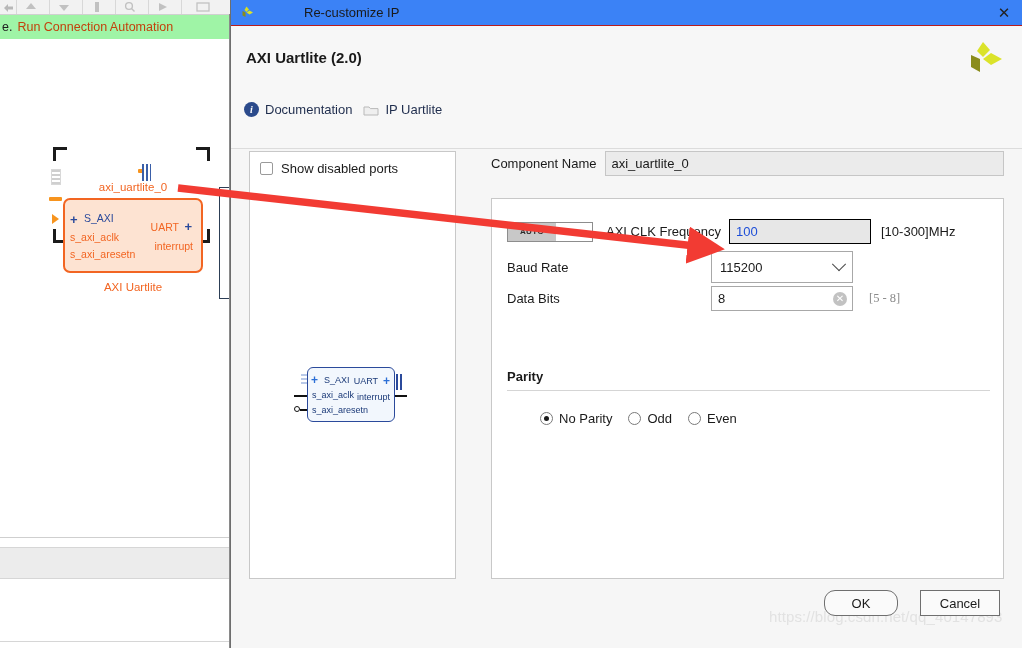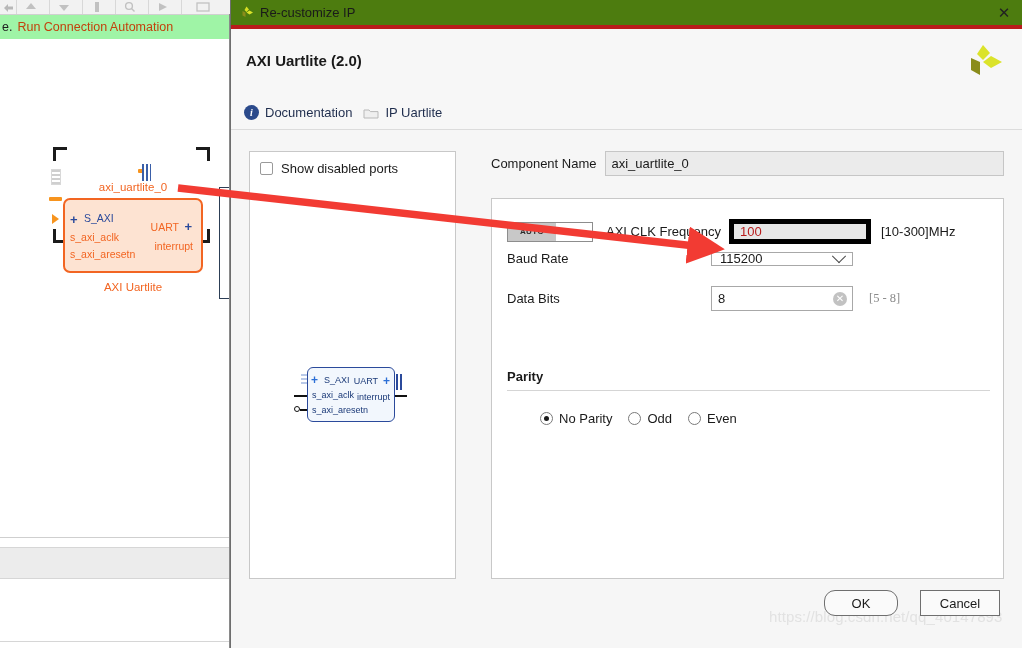--- a/index.html
+++ b/index.html
@@ -186,47 +186,48 @@
     left: 230px; top: 0;
     width: 792px; height: 648px;
     background: #f6f6f6;
     border-left: 1px solid #6e6e6e;
     box-sizing: border-box;
   }
   #dlg-titlebar {
     position: absolute;
     left: 0; top: 0;
     width: 791px; height: 25px;
-    background: #4d7c0f;
-    display: flex;
-    align-items: center;
-    box-sizing: border-box;
+    background: #3b82f6;
+    display: flex;
+    align-items: center;
+    box-sizing: border-box;
+    gap: 44px;
   }
   #dlg-title-text {
     font-size: 13px;
     color: #1a1a1a;
     margin-left: 6px;
   }
   #dlg-close {
     position: absolute;
     right: 6px; top: 3px;
     width: 24px; height: 19px;
     display: flex;
     align-items: center;
     justify-content: center;
     font-size: 15px;
     color: #222;
     cursor: pointer;
   }
   #dlg-header {
     position: absolute;
     left: 0; top: 25px;
-    width: 791px; height: 105px;
+    width: 791px; height: 124px;
     background: #f7f7f7;
-    border-top: 4px solid #b91c1c;
+    border-top: 1px solid #b91c1c;
     border-bottom: 1px solid #dcdcdc;
     box-sizing: border-box;
     padding-left: 7px;
   }
   #ip-name {
     position: absolute;
     left: 15px; top: 23px;
     font-size: 15px;
     font-weight: bold;
     color: #1a1a1a;
@@ -405,30 +406,30 @@
     align-items: center;
     justify-content: center;
     font-size: 8px;
     letter-spacing: .4px;
     color: #2a2a2a;
     font-weight: bold;
   }
   .fld-readonly {
     width: 142px; height: 25px;
     background: #e7e7e7;
-    border: 5px solid #000000;
+    border: 1px solid #000000;
     box-sizing: border-box;
     display: flex;
     align-items: center;
     padding-left: 6px;
     font-size: 13px;
-    color: #b91c1c;
+    color: #1d4ed8;
   }
   .fld-combo {
-    width: 142px; height: 14px;
+    width: 142px; height: 32px;
     background: #ffffff;
     border: 1px solid #a8a8a8;
     box-sizing: border-box;
     display: flex;
     align-items: center;
     justify-content: space-between;
     padding: 0 8px 0 8px;
     font-size: 13px;
     color: #1a1a1a;
     cursor: pointer;

